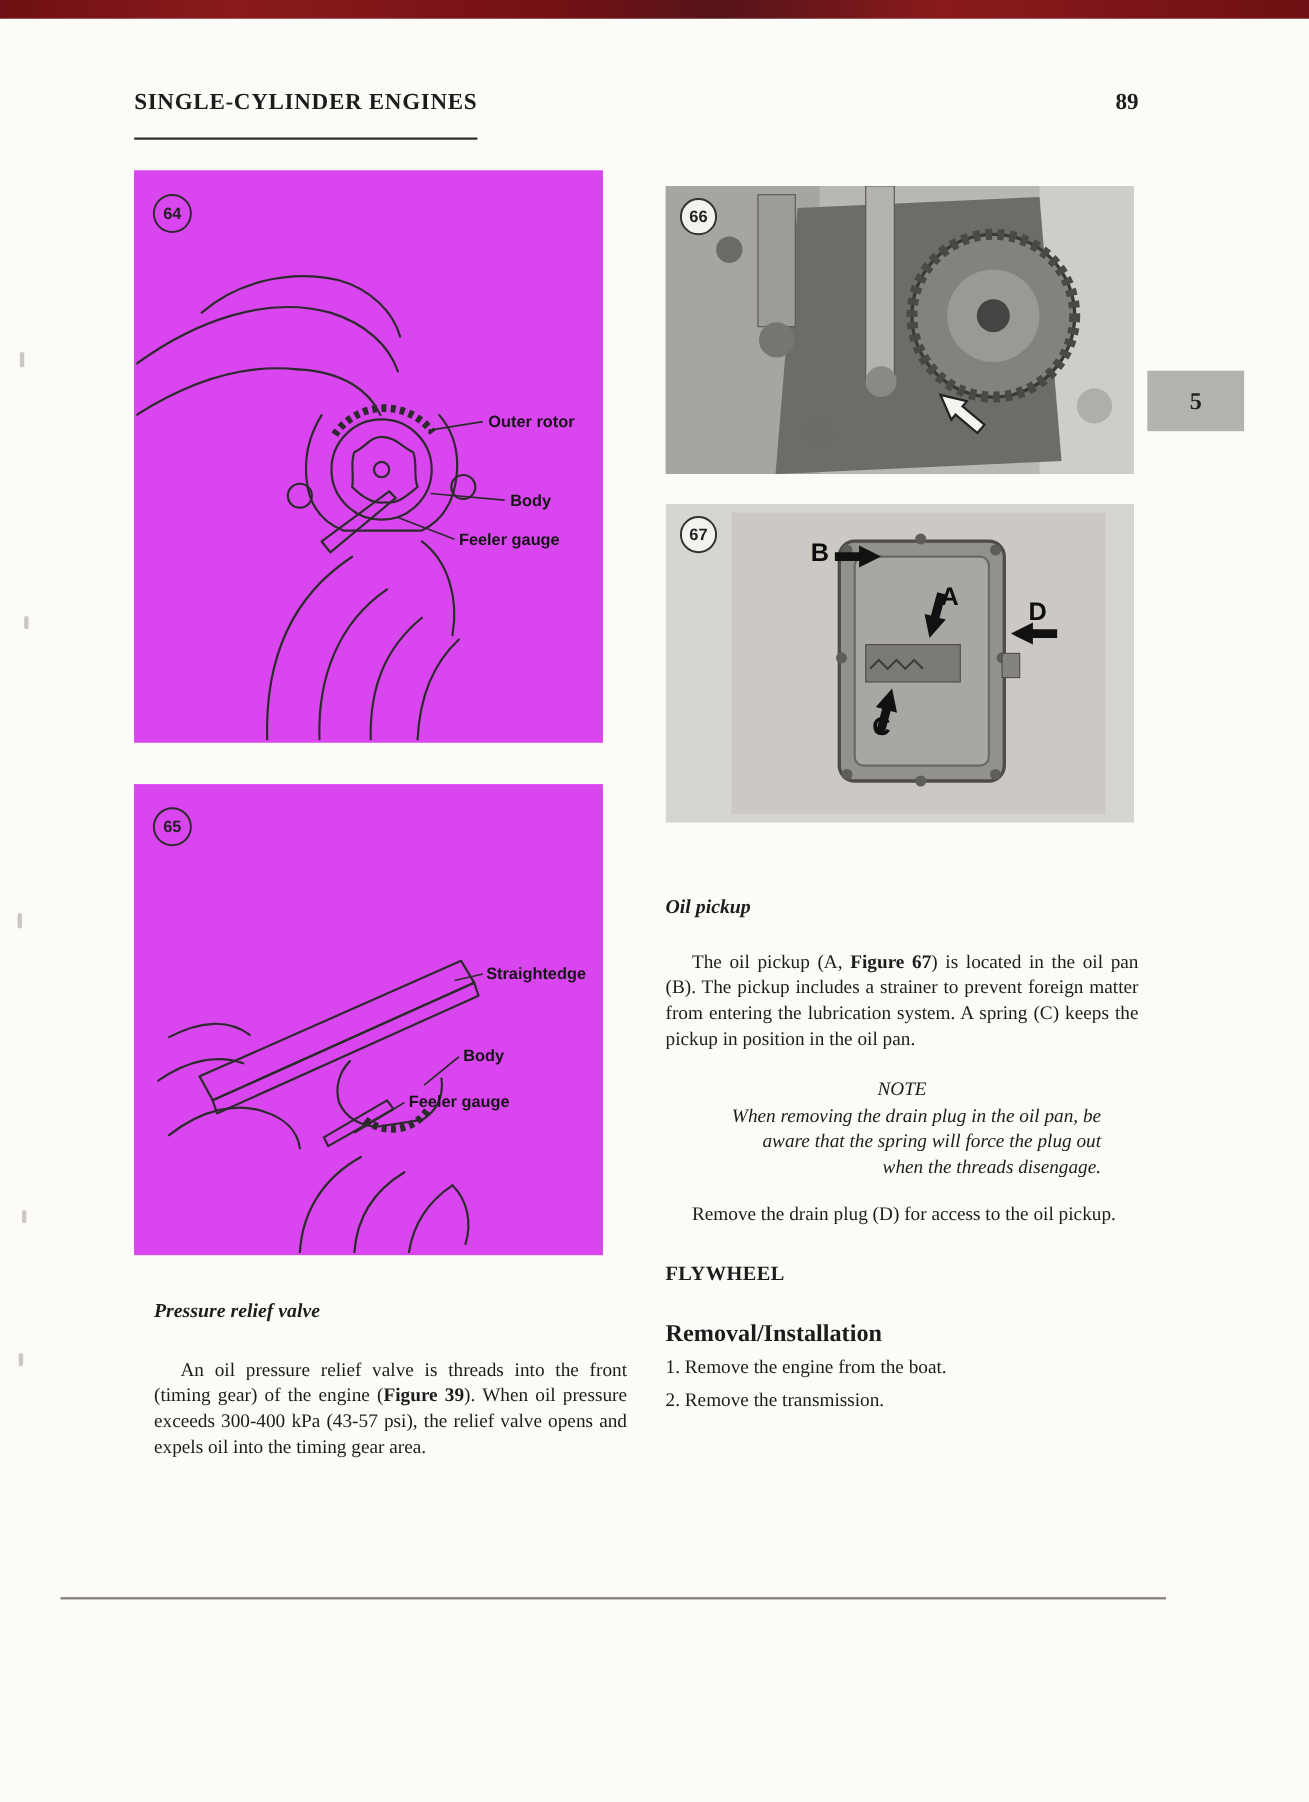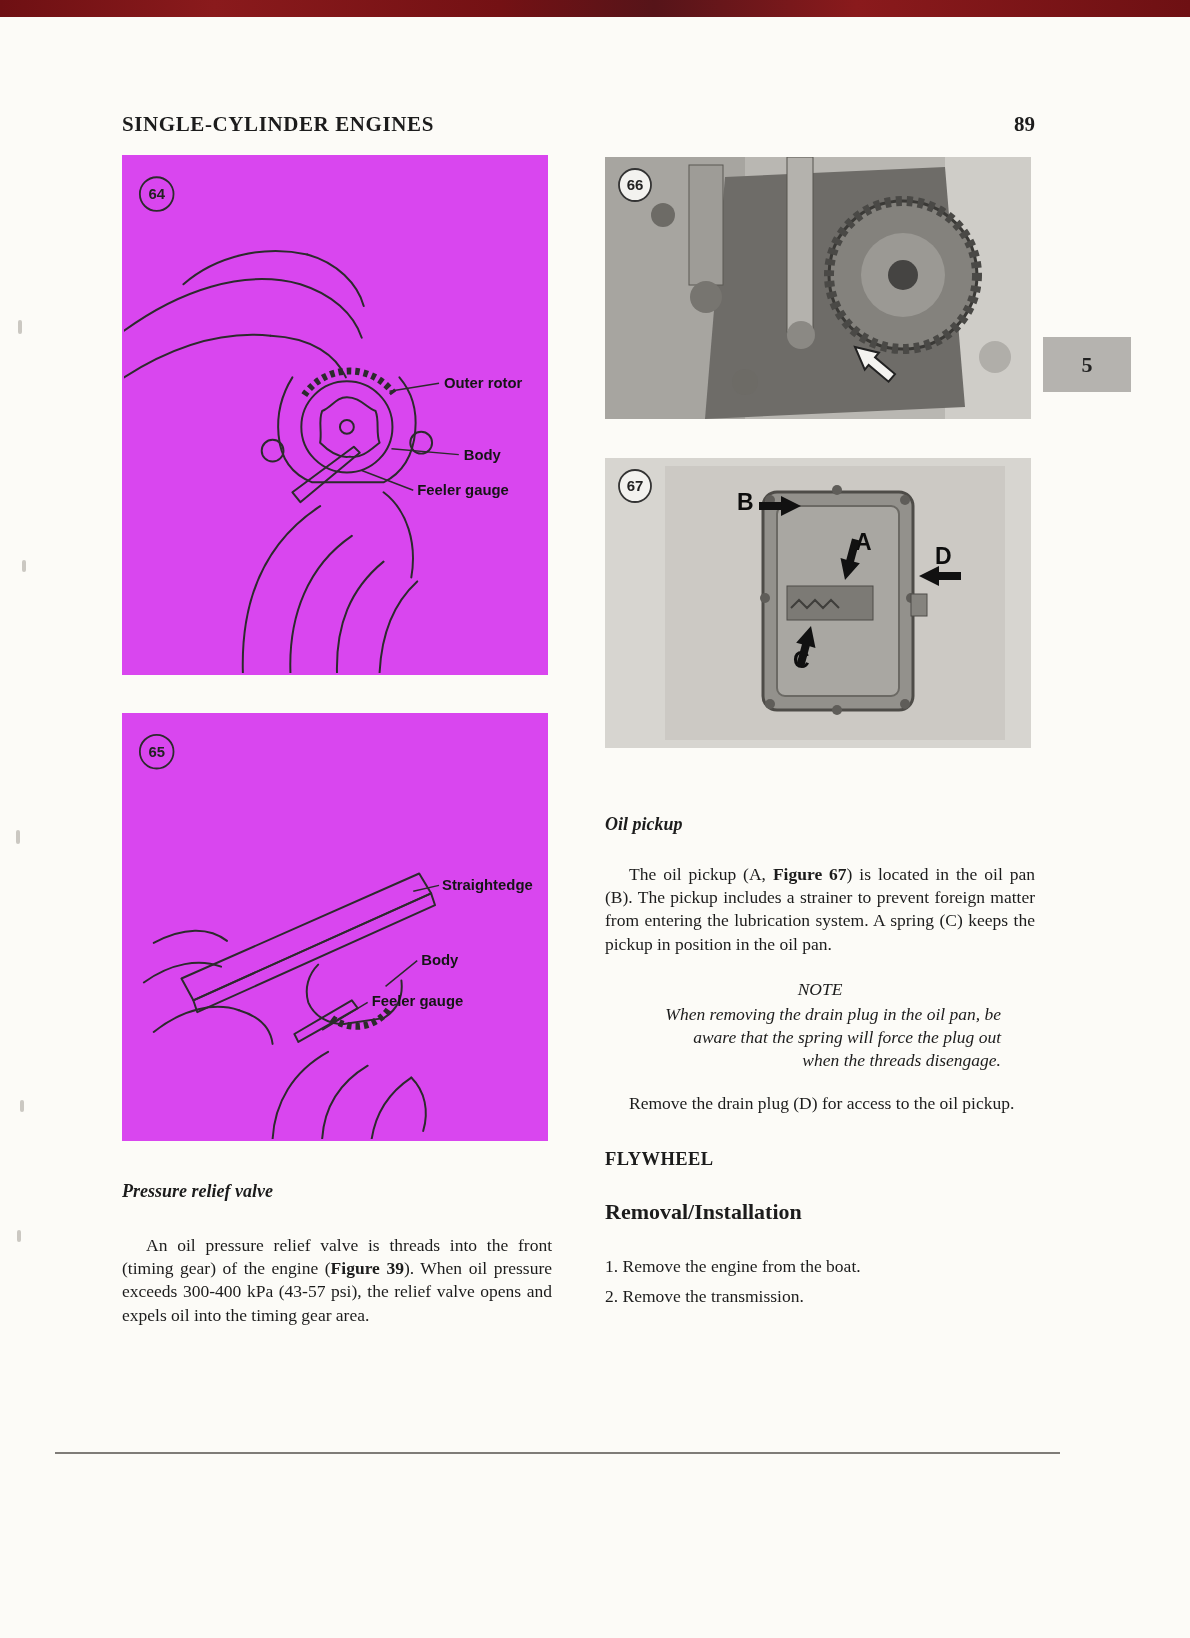--- a/index.html
+++ b/index.html
@@ -16,21 +16,21 @@
     background:linear-gradient(90deg,#6e1013,#8a1a1c 18%,#741114 42%,#561419 55%,#8a1a1c 72%,#6e1013);
   }
   .header {
     position:absolute; left:122px; top:80px; width:913px;
     display:flex; justify-content:space-between; align-items:baseline;
   }
   .title {
     font-size:21px; font-weight:bold; letter-spacing:.6px;
     border-bottom:2.5px solid #2a2a2a; padding-bottom:20px;
   }
-  .pagenum { font-size:21px; font-weight:bold;margin-top:32px; }
+  .pagenum { font-size:21px; font-weight:bold; }
   .tab {
     position:absolute; left:1043px; top:337px; width:88px; height:55px;
     background:#b5b3af; display:flex; align-items:center; justify-content:center;
     font-size:22px; font-weight:bold; color:#222;
   }
   .figbox {
     position:absolute; border:2px solid #d946ef; background:#d946ef;
   }
   .photo { position:absolute; }
   .textcol {
@@ -163,21 +163,21 @@
       <line class="leader" x1="264" y1="274" x2="296" y2="248"></line>
       <line class="leader" x1="200" y1="318" x2="246" y2="290"></line>
     </g>
 
     <text class="fig-label" x="321" y="177">Straightedge</text>
     <text class="fig-label" x="300" y="252">Body</text>
     <text class="fig-label" x="250" y="294">Feeler gauge</text>
   </svg>
 </div>
 
-<div class="photo" style="left:605px;top:157px;width:426px;height:262px;">
+<div class="photo" style="left:605px;top:169px;width:426px;height:262px;">
   <svg viewBox="0 0 426 262" width="426" height="262">
     <rect width="426" height="262" fill="#b9b7b2"></rect>
     <rect x="0" width="140" height="262" fill="#a7a5a0"></rect>
     <rect x="340" width="86" height="262" fill="#cfcdc8"></rect>
     <path d="M120,20 L340,10 L360,250 L100,262 Z" fill="#6e6c68"></path>
     <circle cx="298" cy="118" r="74" fill="#84827d" stroke="#3a3936" stroke-width="3"></circle>
     <circle cx="298" cy="118" r="74" fill="none" stroke="#4a4946" stroke-width="10" stroke-dasharray="6 5"></circle>
     <circle cx="298" cy="118" r="42" fill="#9b9994"></circle>
     <circle cx="298" cy="118" r="15" fill="#454442"></circle>
     <rect x="182" y="0" width="26" height="175" fill="#b4b2ad" stroke="#56544f"></rect>
@@ -233,21 +233,21 @@
     <text class="callout-letter" x="188" y="210">C</text>
     <g transform="translate(206,168) rotate(105)">
       <path class="black-arrow" d="M0,0 L20,-10 L20,-4 L42,-4 L42,4 L20,4 L20,10 Z"></path>
     </g>
 
     <circle class="num-circle-photo" cx="30" cy="28" r="16"></circle>
     <text class="num-text" x="30" y="33">67</text>
   </svg>
 </div>
 
-<div class="textcol" style="left:122px;top:1180px;">
+<div class="textcol" style="left:140px;top:1180px;">
   <div class="h-bi">Pressure relief valve</div>
   <p class="para" style="margin-top:30px;">
     <span>An oil pressure relief valve is threads into the front (timing gear) of the engine (</span><b>Figure 39</b><span>). When oil pressure exceeds 300-400 kPa (43-57 psi), the relief valve opens and expels oil into the timing gear area.</span>
   </p>
 </div>
 
 <div class="textcol" style="left:605px;top:786px;">
 
   <div class="h-bi" style="margin-top:27px;">Oil pickup</div>
 
@@ -257,17 +257,17 @@
 
   <div class="note-label">NOTE</div>
   <div class="note-text">When removing the drain plug in the oil pan, be aware that the spring will force the plug out when the threads disengage.</div>
 
   <p class="para" style="margin-top:20px;">Remove the drain plug (D) for access to the oil pickup.</p>
 
   <div class="h-center" style="margin-top:32px;">FLYWHEEL</div>
 
   <div class="h-left" style="margin-top:26px;">Removal/Installation</div>
 
-  <p class="step" style="margin-top:28px;">1. Remove the engine from the boat.</p>
+  <p class="step" style="margin-top:4px;">1. Remove the engine from the boat.</p>
   <p class="step">2. Remove the transmission.</p>
 </div>
 
 <div class="bottom-rule"></div>
 
 </body></html>

